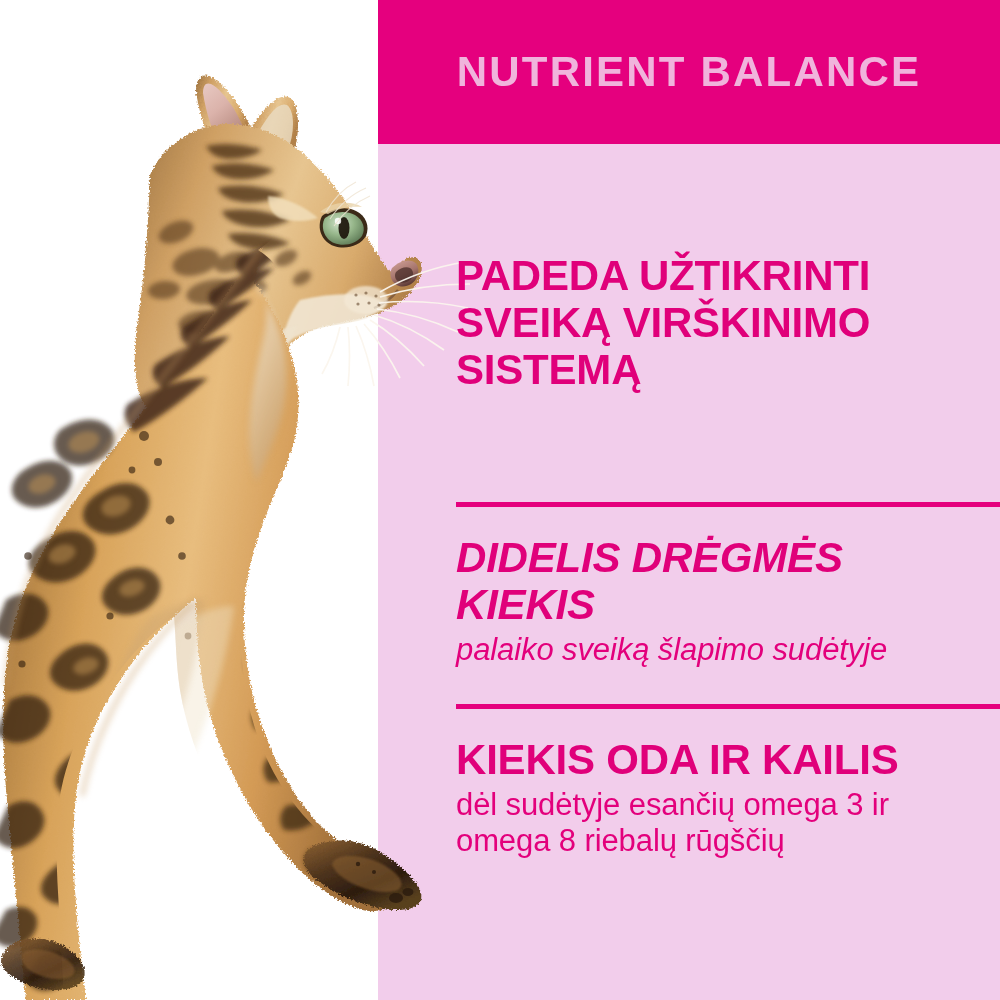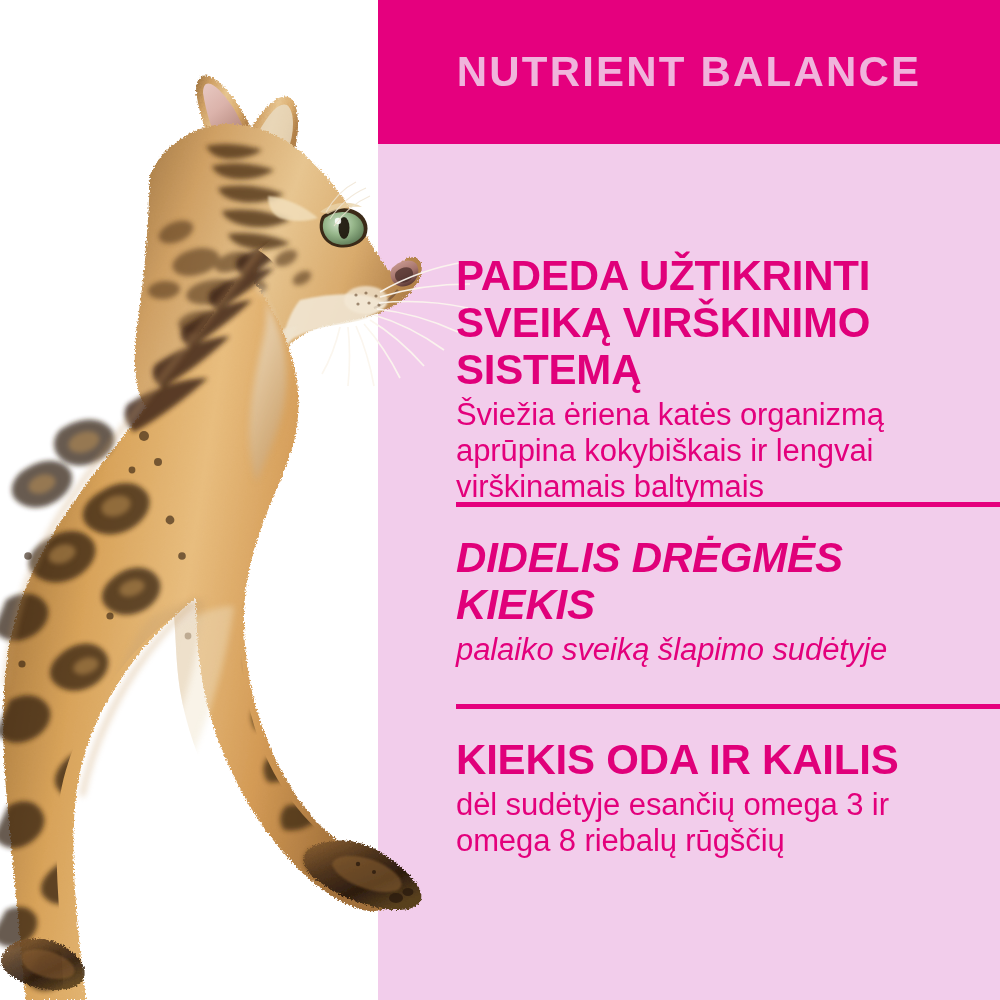--- a/index.html
+++ b/index.html
@@ -521,21 +521,20 @@
     </svg>
   </div>
 
   <div class="content">
 
     <div class="divider div-1"></div>
     <div class="divider div-2"></div>
 
     <div class="section sec-1">
       <p class="sec-heading">PADEDA UŽTIKRINTI SVEIKĄ VIRŠKINIMO SISTEMĄ</p>
-      <p class="sec-body">Šviežia ėriena katės organizmą aprūpina kokybiškais ir lengvai virškinamais baltymais</p>
     </div>
 
     <div class="section sec-2">
       <p class="sec-heading">DIDELIS DRĖGMĖS KIEKIS</p>
       <p class="sec-body">palaiko sveiką šlapimo sudėtyje</p>
     </div>
 
     <div class="section sec-3">
       <p class="sec-heading">KIEKIS ODA IR KAILIS</p>
       <p class="sec-body">dėl sudėtyje esančių omega 3 ir omega 8 riebalų rūgščių</p>

